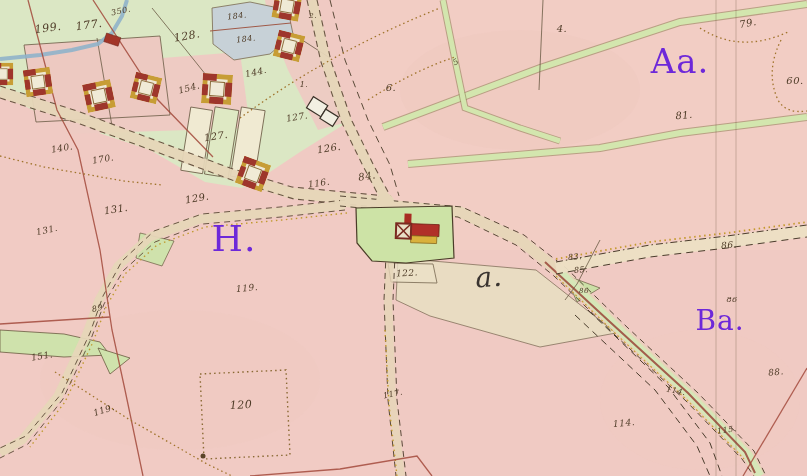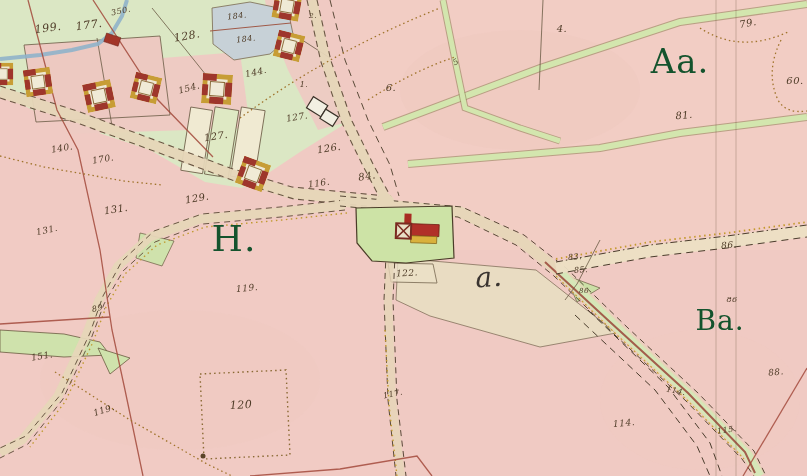--- a/index.html
+++ b/index.html
@@ -4,21 +4,21 @@
 <style>
   html,body{margin:0;padding:0;background:#888;}
   #map{position:relative;width:807px;height:476px;overflow:hidden;
        font-family:"DejaVu Serif", serif;background:#f0cac3;}
   #linework{position:absolute;left:0;top:0;}
   #label-layer,#symbol-layer{position:absolute;left:0;top:0;width:807px;height:476px;pointer-events:none;}
   .num-lbl{position:absolute;transform:translate(-50%,-50%);
      font-family:"DejaVu Serif",serif;font-style:italic;color:#4f3c28;
      white-space:nowrap;letter-spacing:.5px;}
   .area-lbl{position:absolute;transform:translate(-50%,-50%);
-     font-family:"DejaVu Serif",serif;color:#14532d;white-space:nowrap;letter-spacing:1px;}
+     font-family:"DejaVu Serif",serif;color:#6d28d9;white-space:nowrap;letter-spacing:1px;}
   .area-lbl.italic{font-style:italic;font-weight:400;color:#3a3430;}
 </style>
 </head>
 <body>
 
 <div id="map">
 
 <svg id="linework" width="807" height="476" viewBox="0 0 807 476">
   <defs>
     <symbol id="farmstead" viewBox="0 0 30 30">

